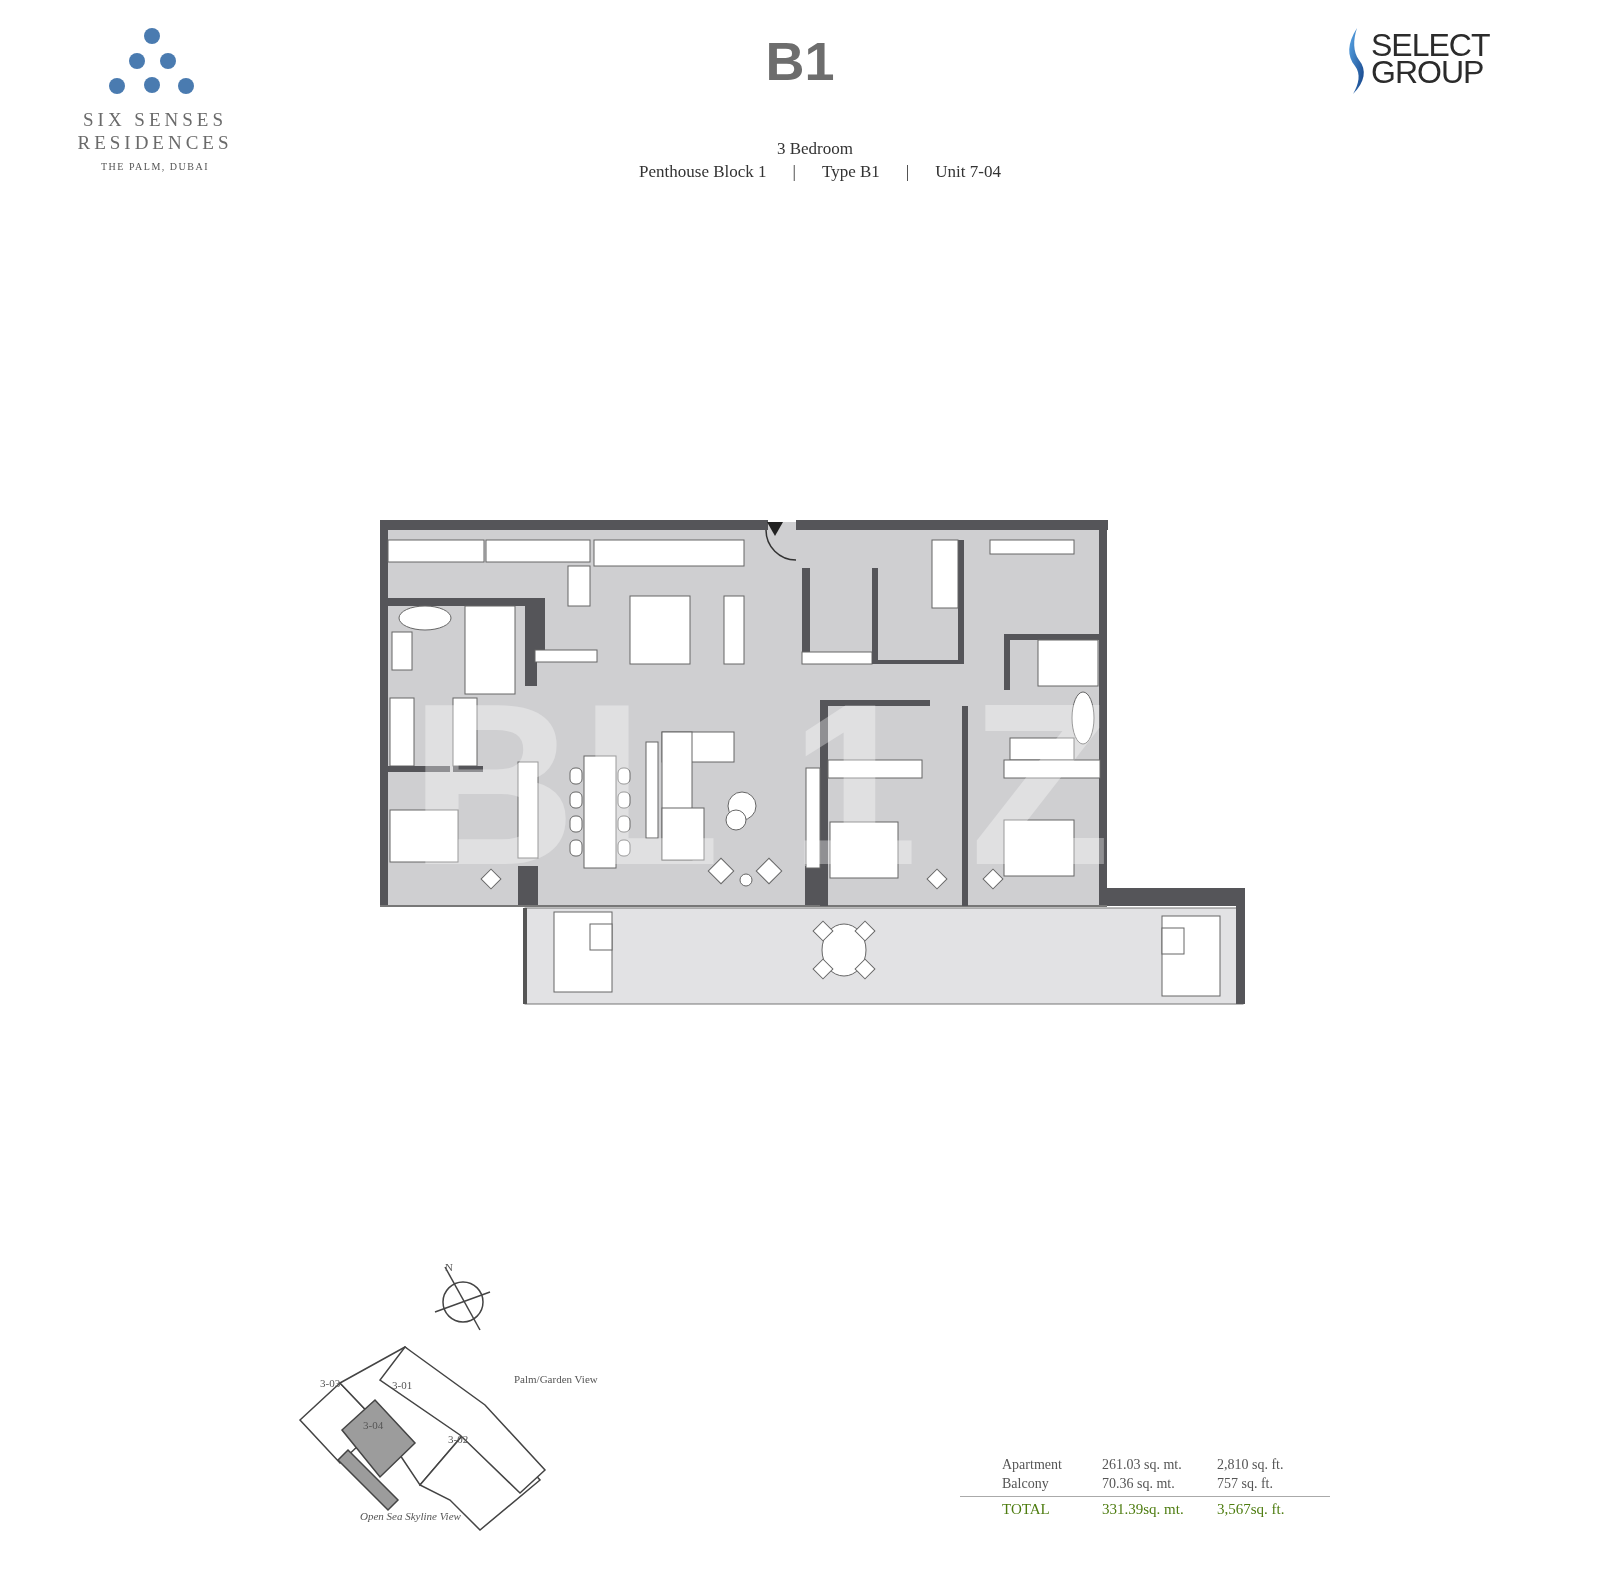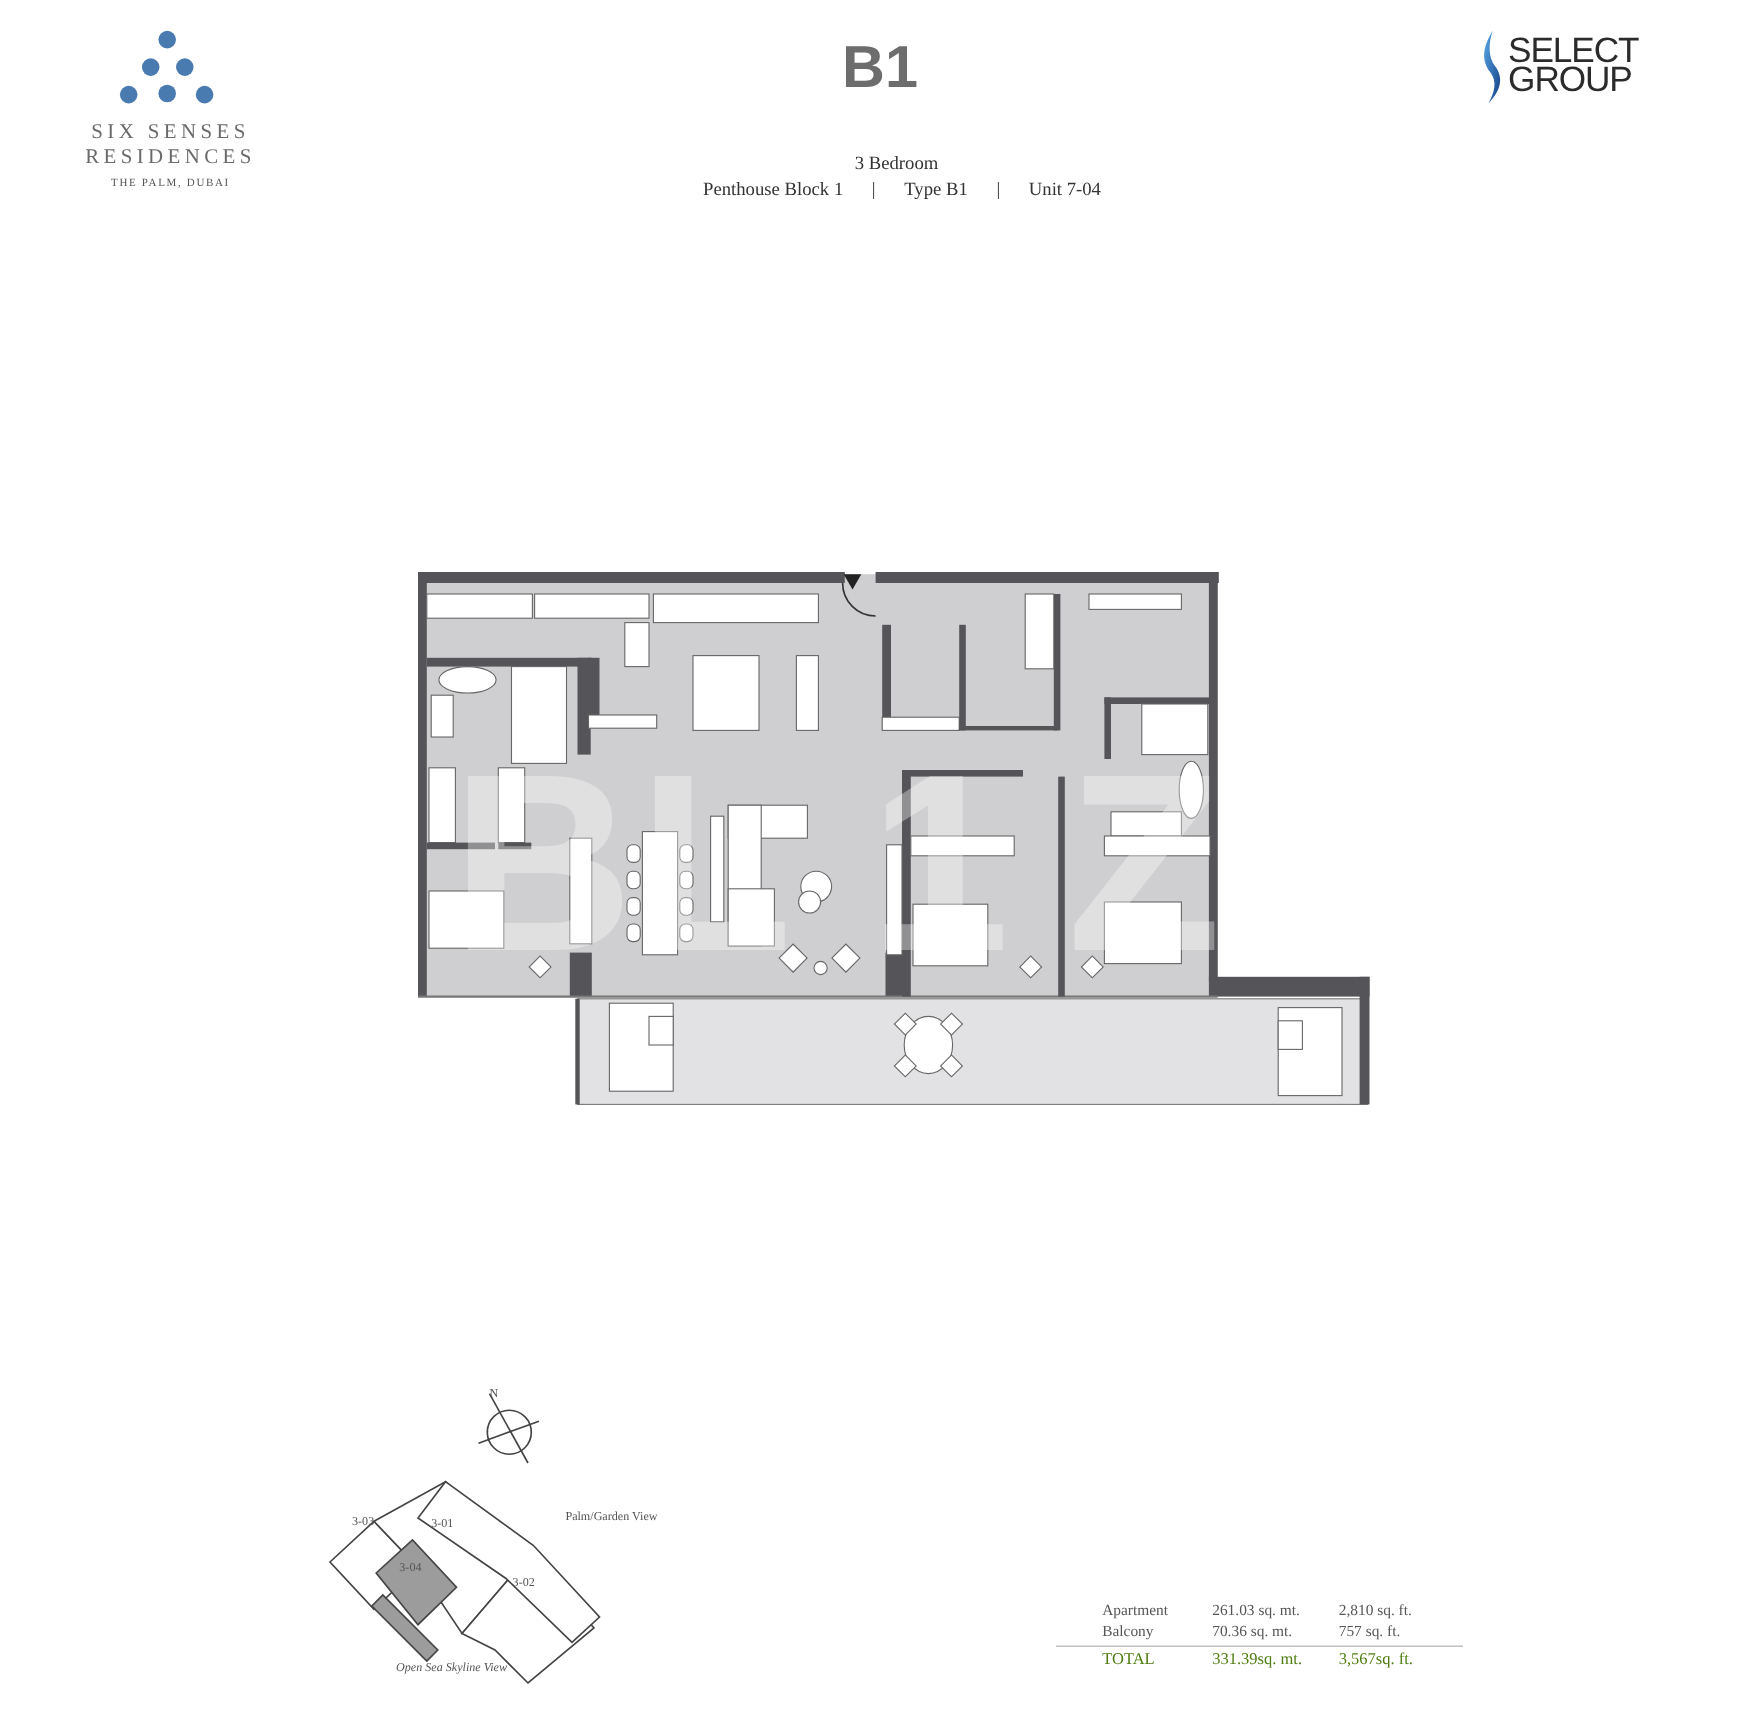--- a/index.html
+++ b/index.html
@@ -211,21 +211,21 @@
       <polygon points="140,230 200,160 260,225 200,275 170,245"></polygon>
       <polygon points="125,92 205,150 265,215 240,238 180,180 100,125"></polygon>
     </g>
     <polygon points="62,175 95,145 135,188 100,222" fill="#9c9c9c" stroke="#444" stroke-width="1.5"></polygon>
     <polygon points="58,205 68,195 118,245 108,255" fill="#9c9c9c" stroke="#444" stroke-width="1.5"></polygon>
   </svg>
   <div class="kp-label" style="left:165px;top:6px;">N</div>
   <div class="kp-label" style="left:40px;top:122px;">3-03</div>
   <div class="kp-label" style="left:112px;top:124px;">3-01</div>
   <div class="kp-label" style="left:83px;top:164px;">3-04</div>
-  <div class="kp-label" style="left:168px;top:178px;margin-left:18px;">3-02</div>
+  <div class="kp-label" style="left:168px;top:178px;">3-02</div>
 </div>
 <div class="abs view-label" style="left:514px;top:1373px;">Palm/Garden View</div>
 <div class="abs view-label" style="left:360px;top:1510px;font-style:italic;">Open Sea Skyline View</div>
 
 <div class="abs area">
   <div class="area-row">
     <span class="c1">Apartment</span>
     <span class="c2">261.03 sq. mt.</span>
     <span class="c3">2,810 sq. ft.</span>
   </div>

